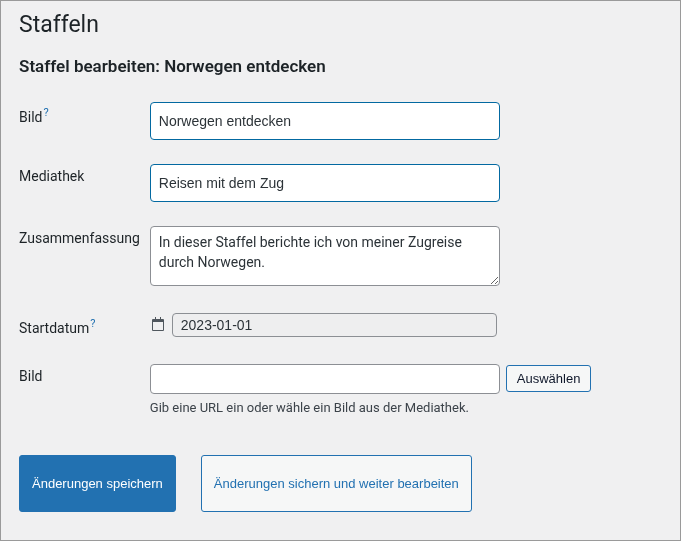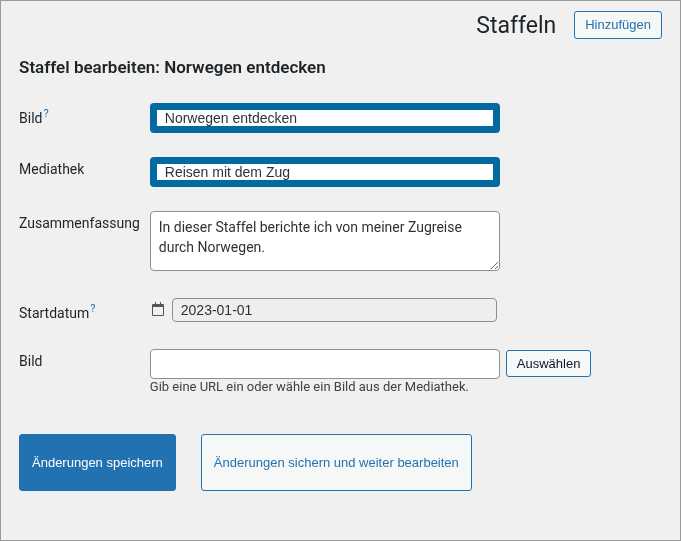--- a/index.html
+++ b/index.html
@@ -16,24 +16,23 @@
   .container {
     width: 681px;
     height: 541px;
     border: 1px solid #9a9a9a;
     background: #f0f0f1;
     padding: 8px 18px 18px 18px;
   }
   .header-row {
     display: flex;
     align-items: center;
-    gap: 18px;
+    gap: 26px;
     margin-bottom: 18px;
     margin-top: 2px;
-    justify-content: flex-end;
   }
   h1 {
     font-size: 23px;
     font-weight: 400;
     color: #1d2327;
   }
   .add-btn {
     border: 1px solid #2271b1;
     background: #f6f7f7;
     color: #2271b1;
@@ -69,22 +68,22 @@
   .help-q {
     color: #2271b1;
     font-size: 11px;
     vertical-align: super;
     cursor: pointer;
     margin-left: 1px;
   }
   input[type="text"].field {
     width: 350px;
     height: 30px;
-    padding: 2px 8px;
-    border: 7px solid #0369a1;
+    padding: 18px 8px;
+    border: 1px solid #0369a1;
     border-radius: 4px;
     background: #fff;
     font-size: 14px;
     color: #2c3338;
     line-height: 1.6;
   }
   textarea.field {
     width: 350px;
     height: 60px;
     padding: 6px 8px;
@@ -138,20 +137,21 @@
     color: #0f172a;
     padding: 5px 10px;
     font-size: 13px;
     border-radius: 3px;
     cursor: pointer;
     white-space: nowrap;
   }
   .hint {
     font-size: 13px;
     color: #3c434a;
+    margin-top: 6px;
   }
   .actions {
     margin-top: 28px;
     display: flex;
     gap: 25px;
   }
   .primary-btn {
     background: #2271b1;
     border: 1px solid #2271b1;
     color: #fff;
@@ -173,21 +173,20 @@
     width:100%;
   }
 </style>
 </head>
 <body>
 
 <div class="container">
 
   <div class="header-row">
     <h1>Staffeln</h1>
-    <button class="add-btn">Hinzufügen</button>
   </div>
 
   <h2>Staffel bearbeiten: Norwegen entdecken</h2>
 
   <table class="form-table">
     <tbody>
         <tr>
       <th>
         <span>Bild</span><span class="help-q">?</span>
       </th>

